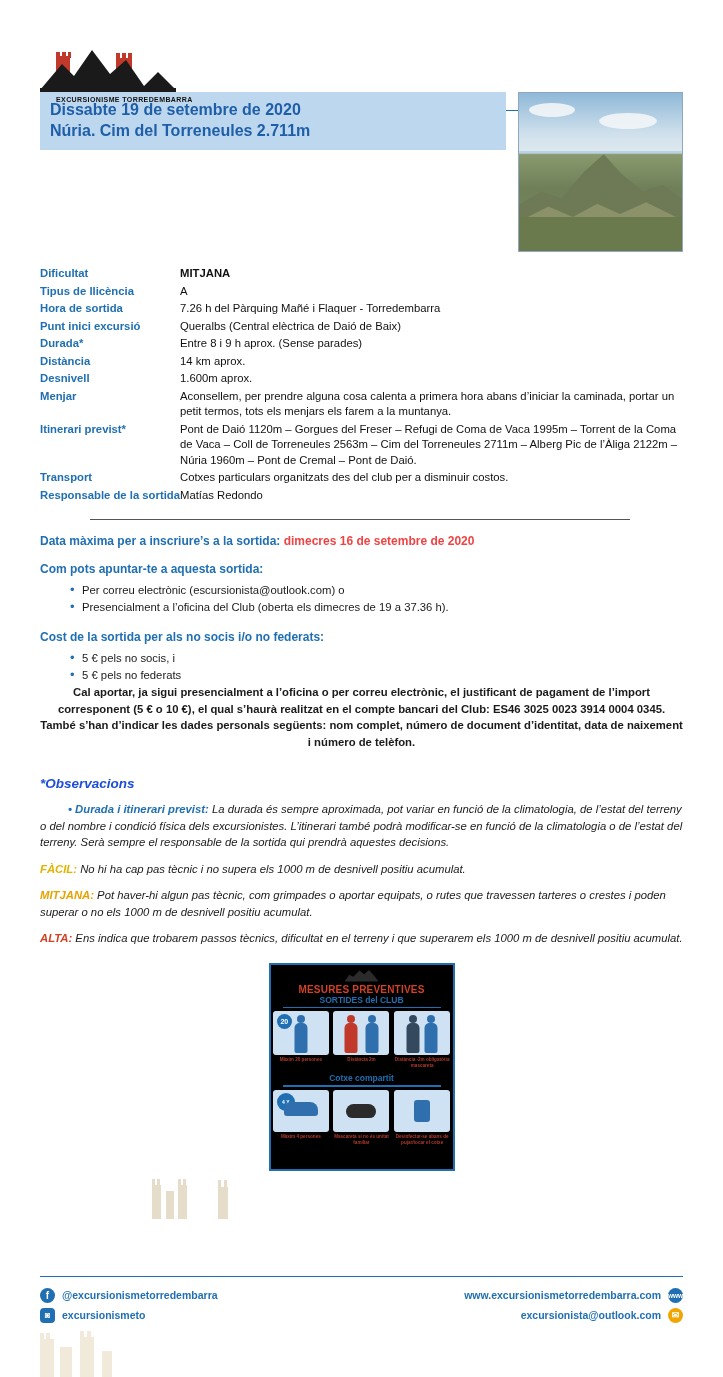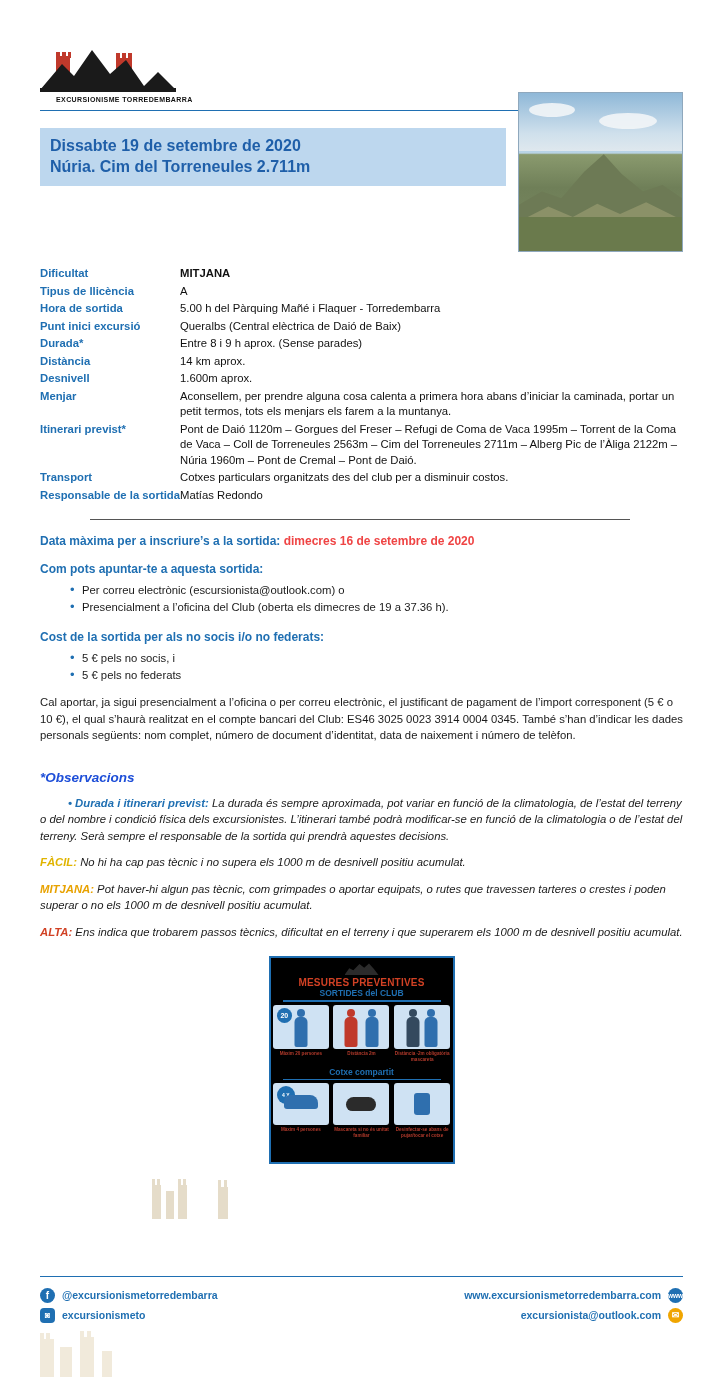--- a/index.html
+++ b/index.html
@@ -54,21 +54,20 @@
   .title-row {
     display: flex;
     margin-top: 14px;
   }
   .title-left { flex: 1 1 auto; }
   .title-band {
     background: #bdd7ee;
     padding: 7px 10px 9px 10px;
     width: 100%;
     box-sizing: border-box;
-    margin-top: 36px;
   }
   .title-band .t1, .title-band .t2 {
     color: #1f5fa9;
     font-size: 16px;
     font-weight: bold;
     line-height: 21px;
   }
   .photo {
     width: 165px;
     height: 160px;
@@ -152,24 +151,24 @@
   }
   .bullets li:before {
     content: "•";
     position: absolute;
     left: 0;
     color: #1f6fb2;
     font-size: 13px;
     line-height: 16px;
   }
   .para {
-    margin-top: 10px;
     line-height: 16.5px;
     font-size: 11.3px;
-    text-align: left;
+    text-align: center;
+    font-weight: bold;
   }
 
   
   .obs-title {
     margin-top: 26px;
     color: #1d4ed8;
     font-weight: bold;
     font-style: italic;
     font-size: 13.5px;
   }
@@ -372,21 +371,21 @@
       <tr>
         <td class="k">Dificultat</td>
         <td class="v v-mitjana">MITJANA</td>
       </tr>
       <tr>
         <td class="k">Tipus de llicència</td>
         <td class="v">A</td>
       </tr>
       <tr>
         <td class="k">Hora de sortida</td>
-        <td class="v">5.00 h  del Pàrquing Mañé i Flaquer - Torredembarra</td>
+        <td class="v">7.26 h  del Pàrquing Mañé i Flaquer - Torredembarra</td>
       </tr>
       <tr>
         <td class="k">Punt  inici excursió</td>
         <td class="v">Queralbs (Central elèctrica de Daió de Baix)</td>
       </tr>
       <tr>
         <td class="k">Durada*</td>
         <td class="v">Entre 8 i 9 h aprox. (Sense parades)</td>
       </tr>
       <tr>

